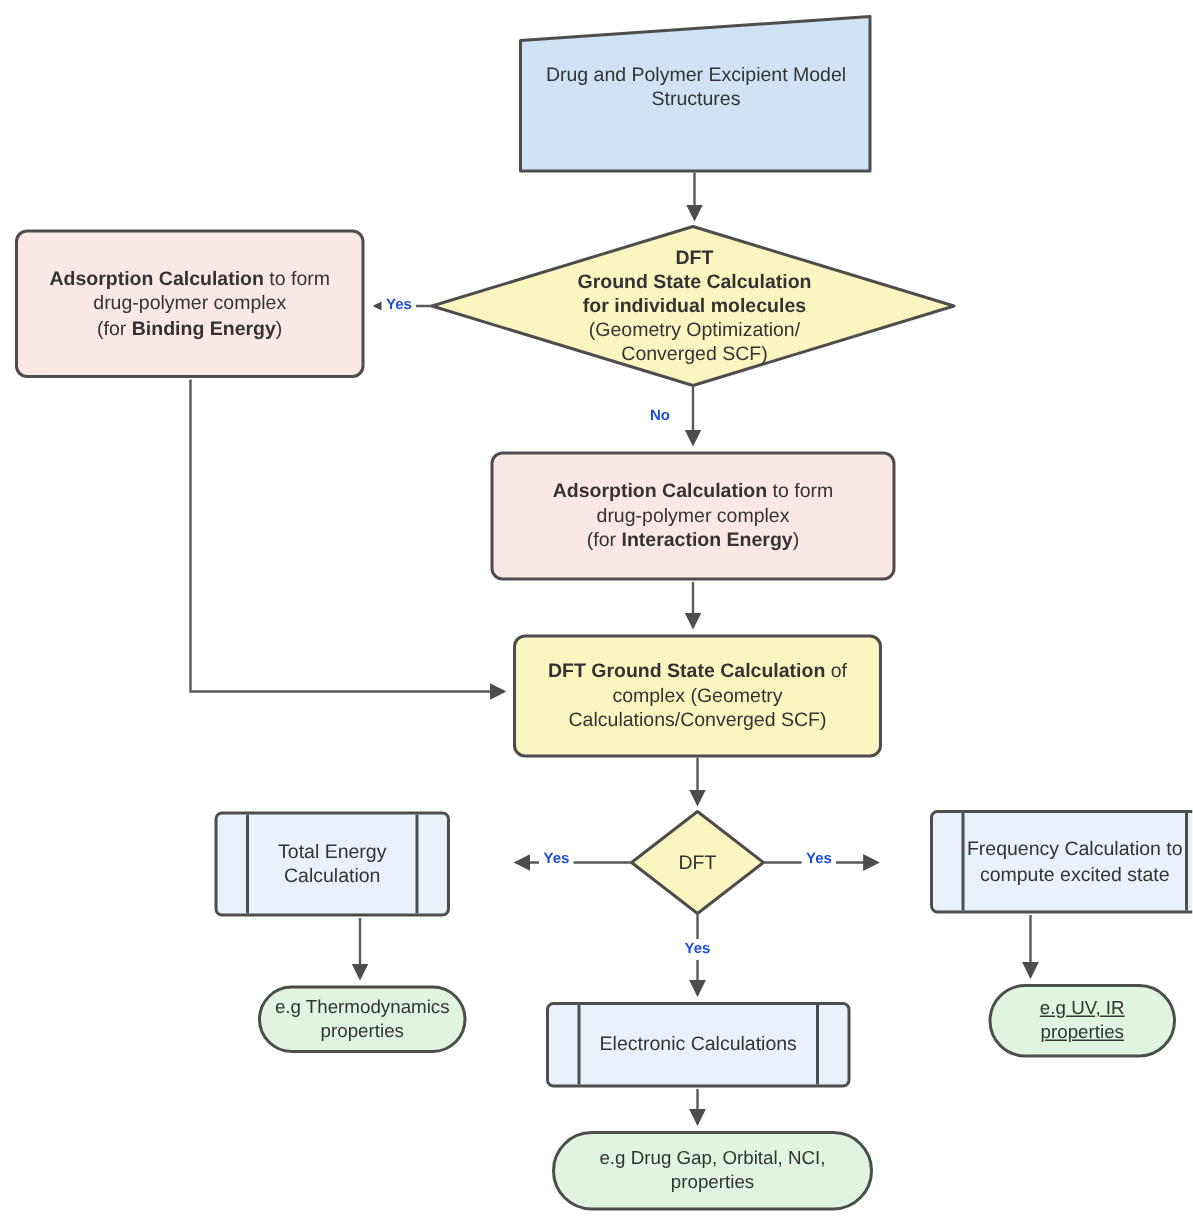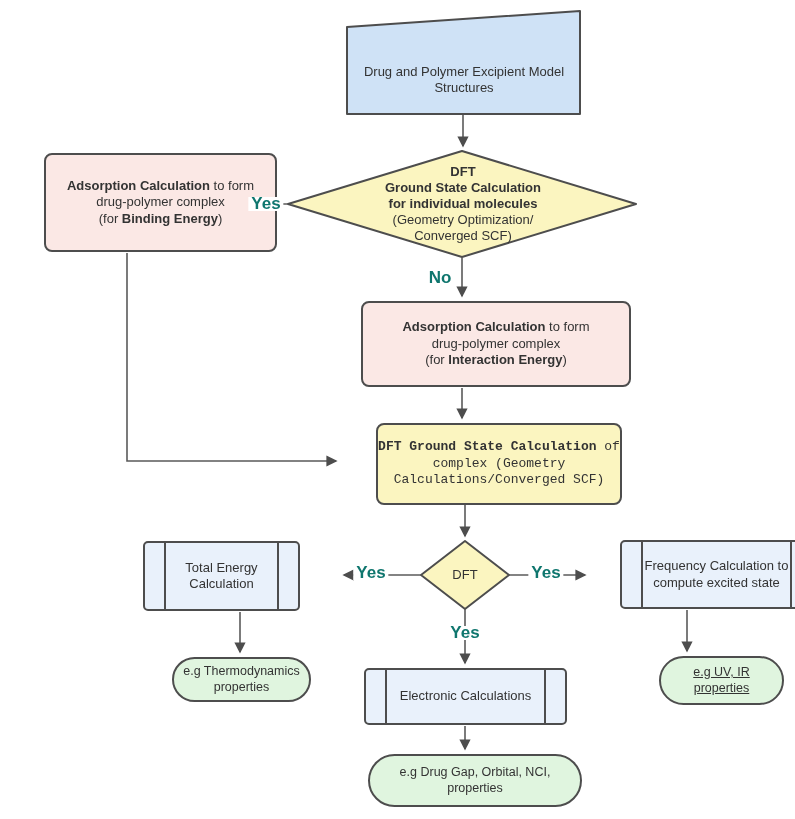--- a/index.html
+++ b/index.html
@@ -12,41 +12,41 @@
   .conn{stroke:var(--connector,#5a5a5a);stroke-width:1.6;fill:none;}
   .shape{stroke:var(--stroke,#4d4d4d);stroke-width:2;stroke-linejoin:round;}
   .fill-blue{fill:var(--node-blue,#cfe2f6);}
   .fill-yellow{fill:var(--node-yellow,#fbf5c0);}
   .node{
     position:absolute;box-sizing:border-box;z-index:1;
     border:2px solid var(--stroke,#4d4d4d);
     display:flex;align-items:center;justify-content:center;text-align:center;
     font-size:13px;line-height:16.5px;color:var(--text,#333);
   }
-  .rounded{border-radius:8px;margin-left:34px;}
+  .rounded{border-radius:8px;}
   .pink{background:var(--node-pink,#fbe8e5);}
-  .yellow{background:var(--node-yellow,#fbf5c0);font-family:Liberation Mono, monospace;}
+  .yellow{background:var(--node-yellow,#fbf5c0);}
   .lightblue{background:var(--node-lightblue,#e9f1fb);}
   .green{background:var(--node-green,#e0f5df);}
   .oval{border-radius:999px;font-size:12.5px;line-height:15.5px;}
   .predef{border-radius:5px;}
   .predef::before,.predef::after{
     content:"";position:absolute;top:0;bottom:0;width:0;
     border-left:2px solid var(--stroke,#4d4d4d);
   }
   .predef::before{left:19px;}
   .predef::after{right:19px;}
   .txt-abs{
     position:absolute;z-index:1;display:flex;align-items:center;justify-content:center;
     text-align:center;font-size:13px;line-height:16px;color:var(--text,#333);
   }
   .b{font-weight:700;}
   .edge-label{
     position:absolute;z-index:2;transform:translate(-50%,-50%);
-    background:#fff;padding:0 3px;font-size:17px;font-weight:700;color:#0f766e;
+    background:#fff;padding:0 3px;font-size:10px;font-weight:700;color:#1d4ed8;
     line-height:14px;
   }
 </style>
 </head>
 <body>
 
 <div id="canvas">
 
   <svg class="wires" width="795" height="819" viewBox="0 0 795 819">
     <defs>
@@ -66,21 +66,21 @@
     <line class="conn" x1="462" y1="388" x2="462" y2="418" marker-end="url(#arrow)"></line>
     <line class="conn" x1="465" y1="505" x2="465" y2="536" marker-end="url(#arrow)"></line>
     <line class="conn" x1="421" y1="575" x2="344" y2="575" marker-end="url(#arrow)"></line>
     <line class="conn" x1="509" y1="575" x2="585" y2="575" marker-end="url(#arrow)"></line>
     <line class="conn" x1="465" y1="609" x2="465" y2="663" marker-end="url(#arrow)"></line>
     <line class="conn" x1="240" y1="612" x2="240" y2="652" marker-end="url(#arrow)"></line>
     <line class="conn" x1="687" y1="610" x2="687" y2="651" marker-end="url(#arrow)"></line>
     <line class="conn" x1="465" y1="726" x2="465" y2="749" marker-end="url(#arrow)"></line>
   </svg>
 
-  <div class="txt-abs" style="left:352px;top:34px;width:224px;height:92px;">
+  <div class="txt-abs" style="left:352px;top:12px;width:224px;height:92px;">
     <span>Drug and Polymer Excipient Model Structures</span>
   </div>
 
   <div class="txt-abs" style="left:342px;top:164px;width:242px;height:80px;">
     <span>
       <span class="b">DFT</span><br>
       <span class="b">Ground State Calculation</span><br>
       <span class="b">for individual molecules</span><br>
       <span>(Geometry Optimization/</span><br>
       <span>Converged SCF)</span>

